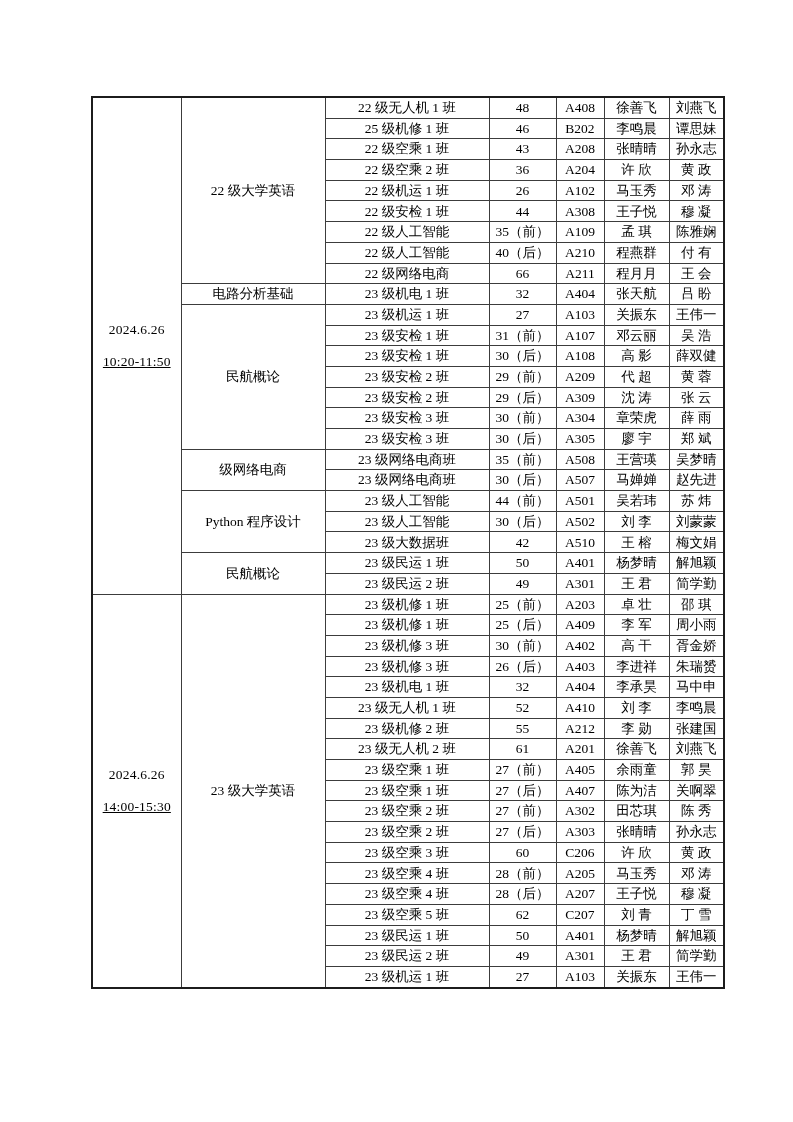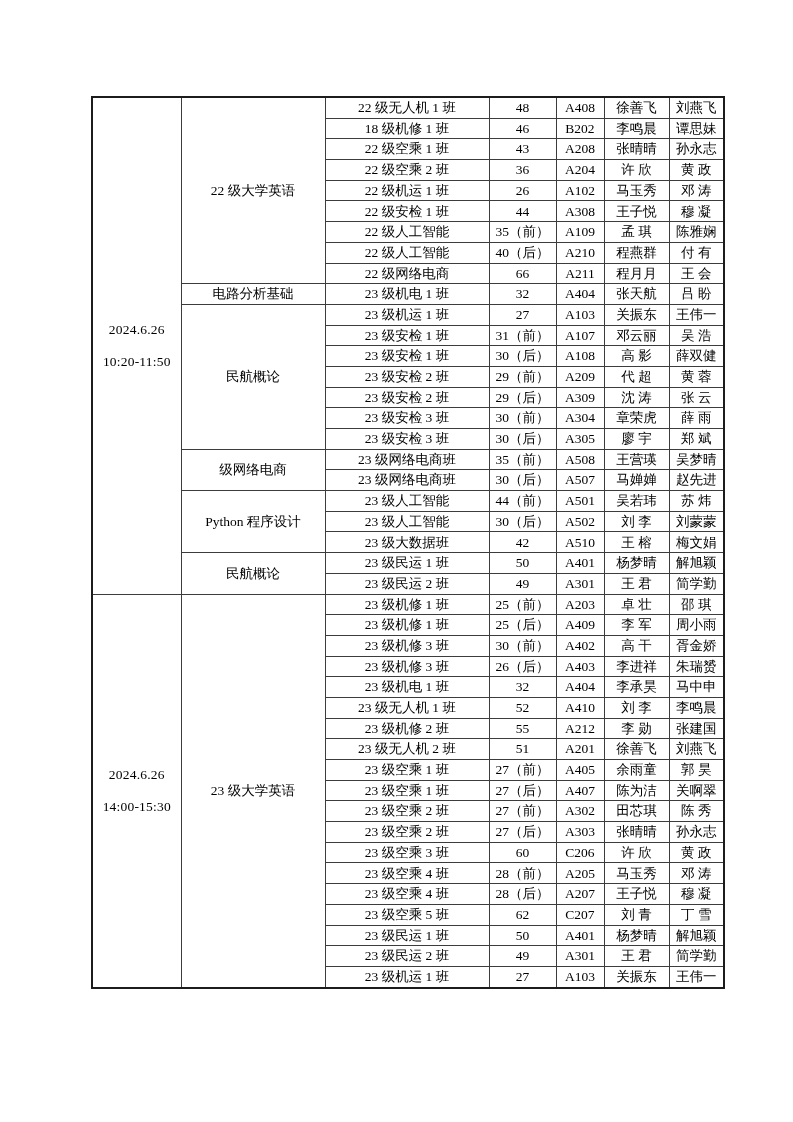--- a/index.html
+++ b/index.html
@@ -40,21 +40,21 @@
     line-height: 1.15;
     height: 19.7px;
     overflow: hidden;
     white-space: nowrap;
   }
   td.cell-date {
     font-size: 14px;
     letter-spacing: 0.2px;
   }
   td.cell-date .date-line { display: block; }
-  td.cell-date .time-line { display: block; margin-top: 17px; }
+  td.cell-date .time-line { display: block; margin-top: 17px; text-decoration: underline; }
   td.cell-course {
     font-size: 13.5px;
     font-family: Liberation Serif, serif;
   }
   td.cell-class { font-size: 13.5px; }
   td.cell-count, td.cell-room { font-size: 13.5px; }
   td.cell-teacher1, td.cell-teacher2 { font-size: 13px; }
 </style>
 </head>
 <body>
@@ -78,21 +78,21 @@
               <span class="time-line">10:20-11:50</span>
             </td>
             <td class="cell-course" rowspan="9">22 级大学英语</td>
             <td class="cell-class">22 级无人机 1 班</td>
             <td class="cell-count">48</td>
             <td class="cell-room">A408</td>
             <td class="cell-teacher1">徐善飞</td>
             <td class="cell-teacher2">刘燕飞</td>
           </tr>
           <tr>
-            <td class="cell-class">18 级机修 1 班</td>
+            <td class="cell-class">25 级机修 1 班</td>
             <td class="cell-count">46</td>
             <td class="cell-room">B202</td>
             <td class="cell-teacher1">李鸣晨</td>
             <td class="cell-teacher2">谭思妹</td>
           </tr>
           <tr>
             <td class="cell-class">22 级空乘 1 班</td>
             <td class="cell-count">43</td>
             <td class="cell-room">A208</td>
             <td class="cell-teacher1">张晴晴</td>
@@ -299,21 +299,21 @@
           </tr>
           <tr>
             <td class="cell-class">23 级机修 2 班</td>
             <td class="cell-count">55</td>
             <td class="cell-room">A212</td>
             <td class="cell-teacher1">李 勋</td>
             <td class="cell-teacher2">张建国</td>
           </tr>
           <tr>
             <td class="cell-class">23 级无人机 2 班</td>
-            <td class="cell-count">51</td>
+            <td class="cell-count">61</td>
             <td class="cell-room">A201</td>
             <td class="cell-teacher1">徐善飞</td>
             <td class="cell-teacher2">刘燕飞</td>
           </tr>
           <tr>
             <td class="cell-class">23 级空乘 1 班</td>
             <td class="cell-count">27（前）</td>
             <td class="cell-room">A405</td>
             <td class="cell-teacher1">余雨童</td>
             <td class="cell-teacher2">郭 昊</td>

